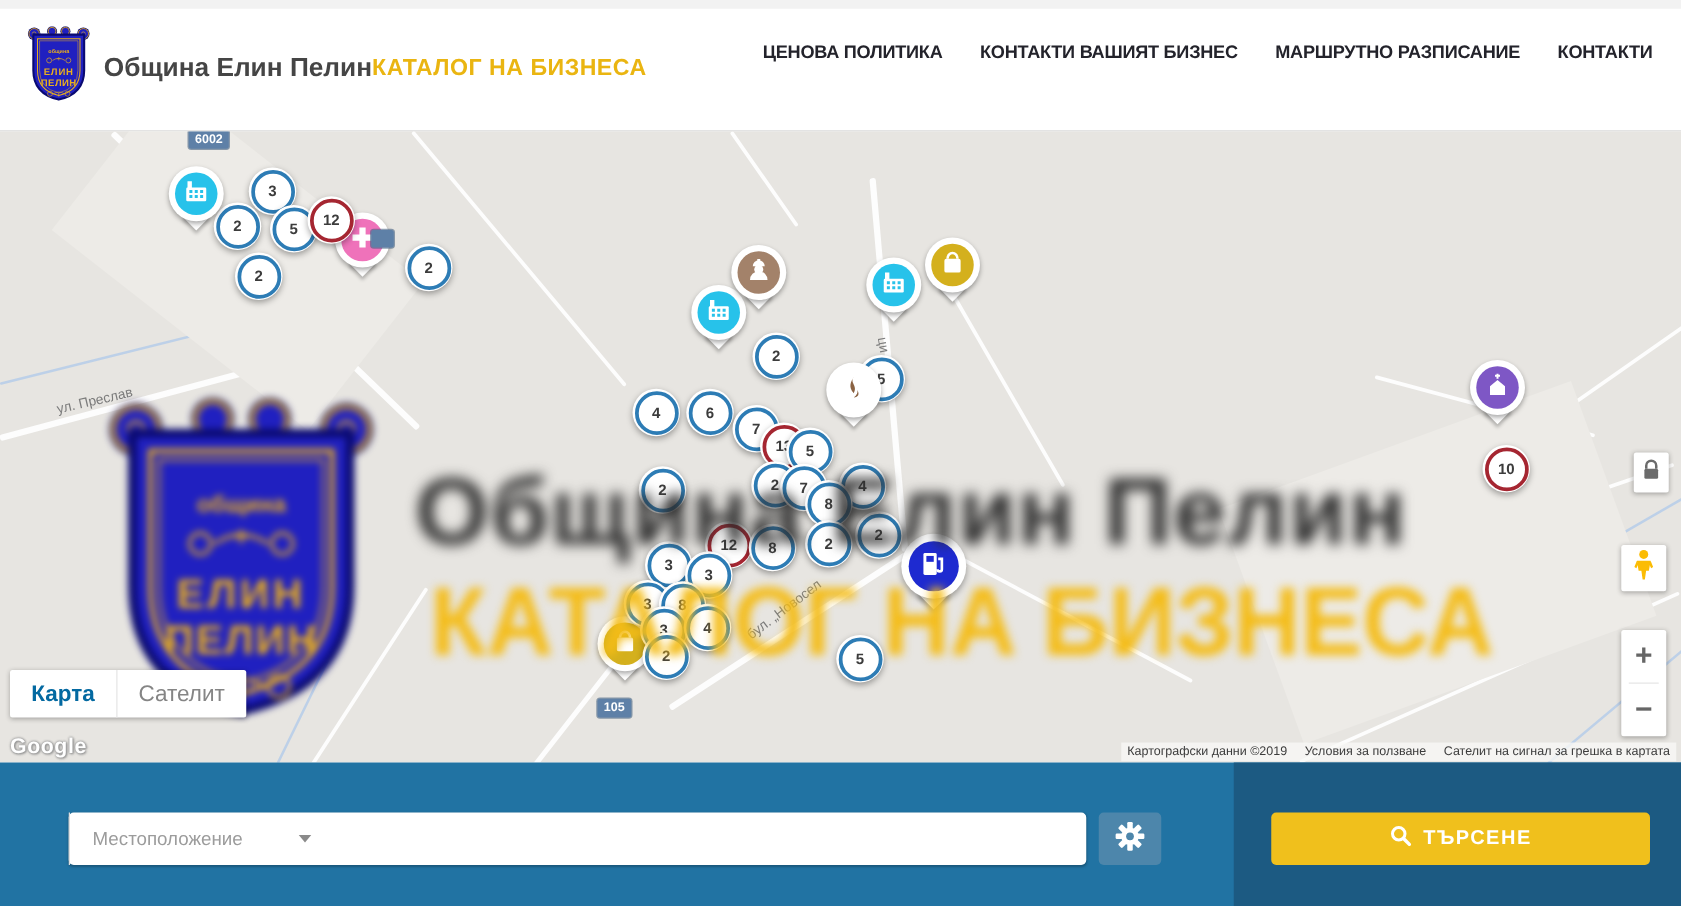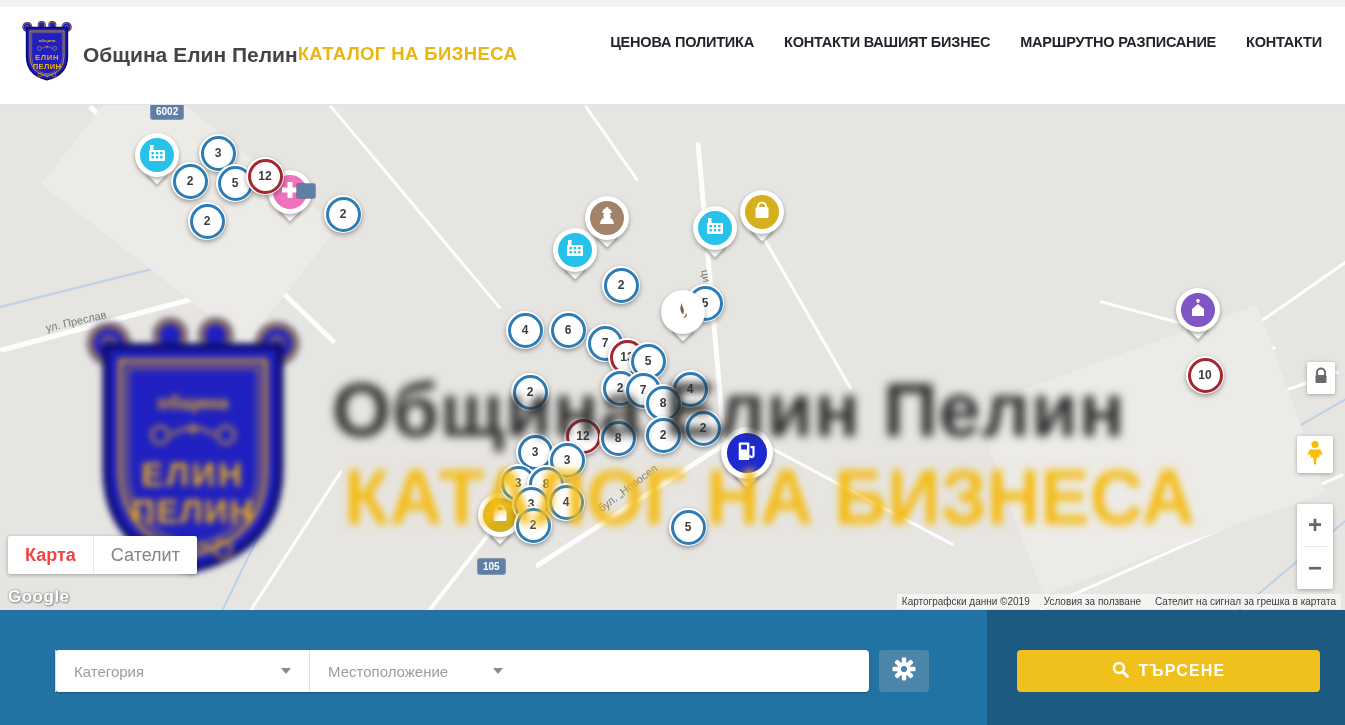--- a/index.html
+++ b/index.html
@@ -35,21 +35,21 @@
   .pin.big{transform:scale(1.18);transform-origin:22px 22px;}
 
   
   .wm-crest{position:absolute;left:86px;top:214px;width:214px;height:274px;filter:blur(3px);z-index:50;pointer-events:none;}
   .wm-title{position:absolute;left:332px;top:262px;font-size:76px;font-weight:700;color:#2c2c2c;filter:blur(5px);white-space:nowrap;letter-spacing:1px;z-index:50;pointer-events:none;}
   .wm-sub{position:absolute;left:344px;top:348px;font-size:78px;font-weight:700;color:#f4bc17;filter:blur(4px);white-space:nowrap;transform:scaleX(.95);transform-origin:left center;z-index:50;pointer-events:none;}
 
   
   .maptype{position:absolute;left:8px;top:432px;height:38px;display:flex;background:#fff;border-radius:2px;box-shadow:0 1px 4px rgba(0,0,0,.3);z-index:60;}
   .maptype .opt{padding:0 17px;display:flex;align-items:center;font-size:18px;cursor:pointer;}
-  .maptype .opt.sel{font-weight:700;color:#ef4444;}
+  .maptype .opt.sel{font-weight:700;color:#0369a1;}
   .maptype .opt.uns{color:#858585;border-left:1px solid #e6e6e6;}
   .ctl{position:absolute;background:#fff;box-shadow:0 1px 4px rgba(0,0,0,.3);border-radius:2px;z-index:60;display:flex;align-items:center;justify-content:center;cursor:pointer;}
   .ctl-lock{left:1307px;top:258px;width:28px;height:32px;}
   .ctl-peg{left:1297px;top:332px;width:36px;height:37px;}
   .zoomctl{position:absolute;left:1297px;top:400px;width:36px;height:85px;background:#fff;box-shadow:0 1px 4px rgba(0,0,0,.3);border-radius:2px;z-index:60;display:flex;flex-direction:column;}
   .zoomctl .zbtn{flex:1;display:flex;align-items:center;justify-content:center;font-size:24px;font-weight:700;color:#666;cursor:pointer;}
   .zoomctl .zdiv{height:1px;background:#e6e6e6;margin:0 6px;}
   .glogo{position:absolute;left:8px;top:483px;font-size:17px;font-weight:700;color:#fff;letter-spacing:.5px;z-index:60;
          text-shadow:0 0 2px #9b9b9b,0 0 2px #9b9b9b,1px 1px 2px #8a8a8a;}
   .attrib{position:absolute;right:4px;top:490px;display:flex;gap:14px;align-items:center;font-size:10px;color:#3c3c3c;background:rgba(248,248,246,.78);padding:2px 5px;z-index:60;}
@@ -435,24 +435,20 @@
       <a>КОНТАКТИ ВАШИЯТ БИЗНЕС</a>
       <a>МАРШРУТНО РАЗПИСАНИЕ</a>
       <a>КОНТАКТИ</a>
     </nav>
   </div>
 
   <div class="bottombar">
     <div class="dark"></div>
 
     <div class="search-panel">
-      <div class="sp-sec sp-sel sp-cat">
-        <span>Категория</span>
-        <span class="caret"></span>
-      </div>
       <div class="sp-sec sp-sel sp-loc">
         <span>Местоположение</span>
         <span class="caret"></span>
       </div>
     </div>
 
     <div class="gear-btn">
       <span>
         <svg width="24" height="24" viewBox="0 0 24 24">
             <g fill="#fff" transform="translate(12,12)">

